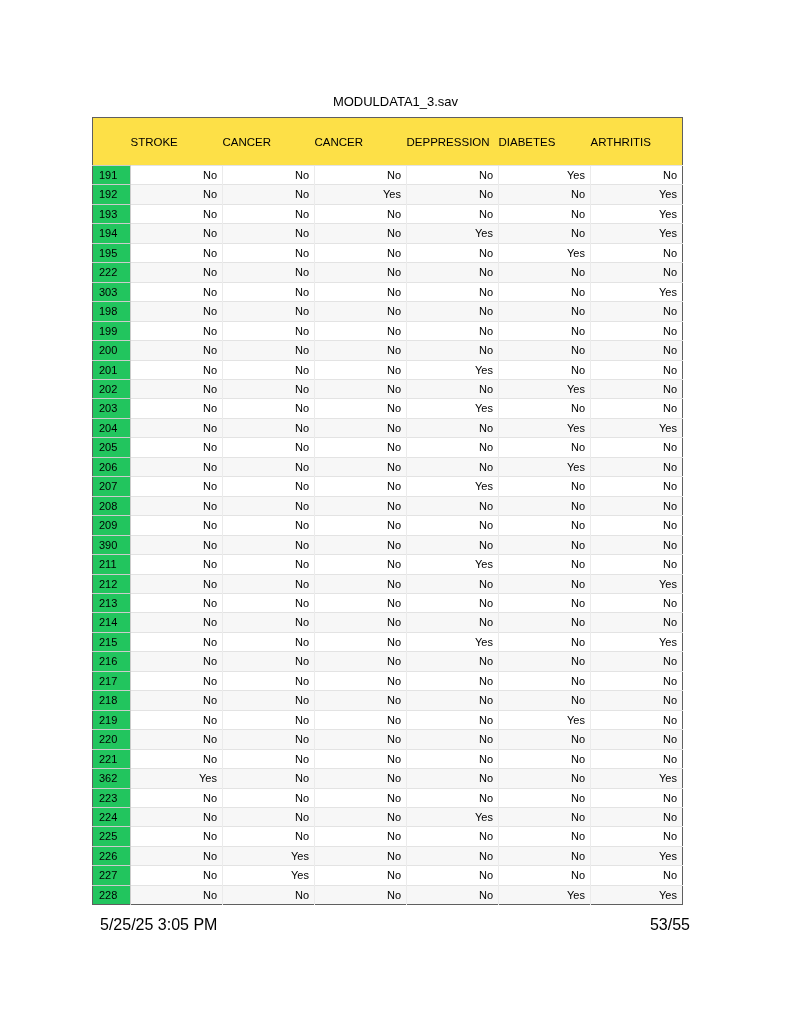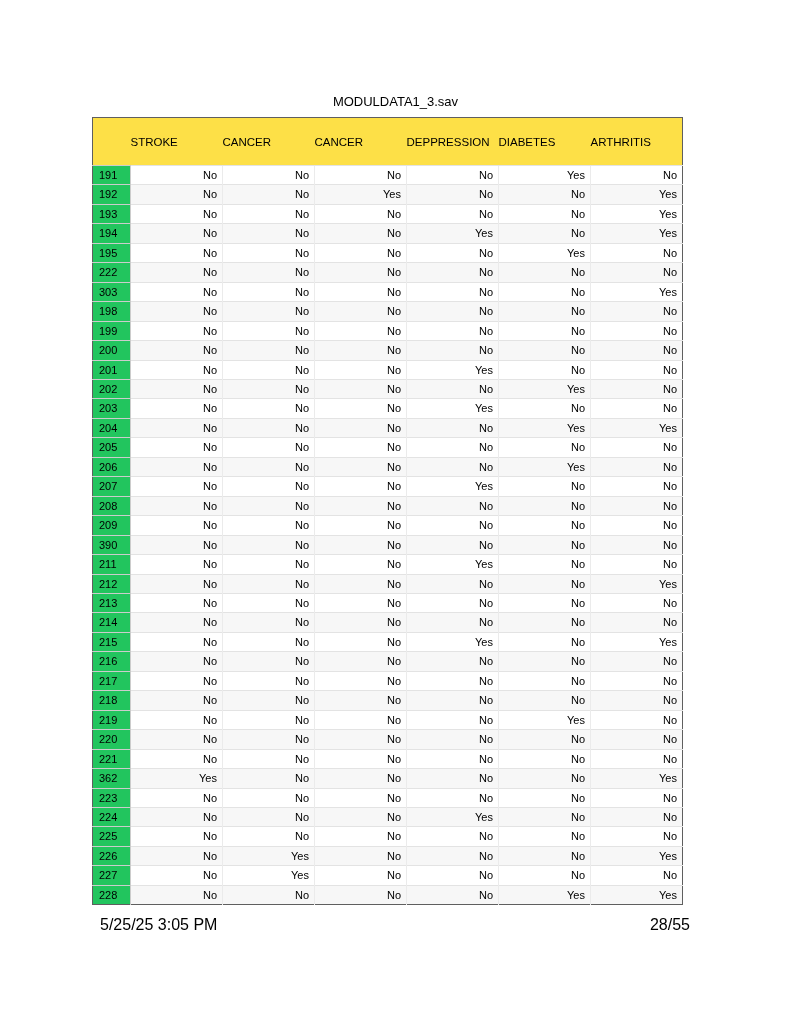--- a/index.html
+++ b/index.html
@@ -451,16 +451,16 @@
           <td class="val">No</td>
           <td class="val">No</td>
           <td class="val">Yes</td>
           <td class="val">Yes</td>
         </tr>
       </tbody>
   </table>
 
   <div class="footer">
     <span>5/25/25 3:05 PM</span>
-    <span>28/55</span>
+    <span>53/55</span>
   </div>
 
 </div>
 
 </body></html>

